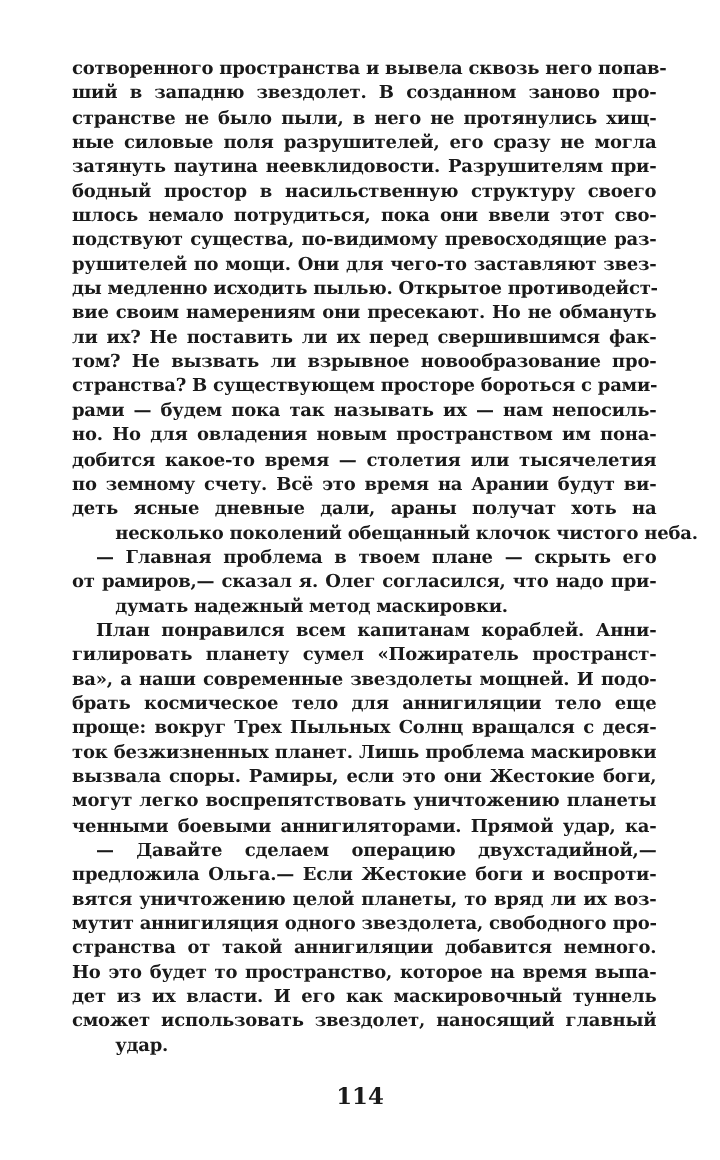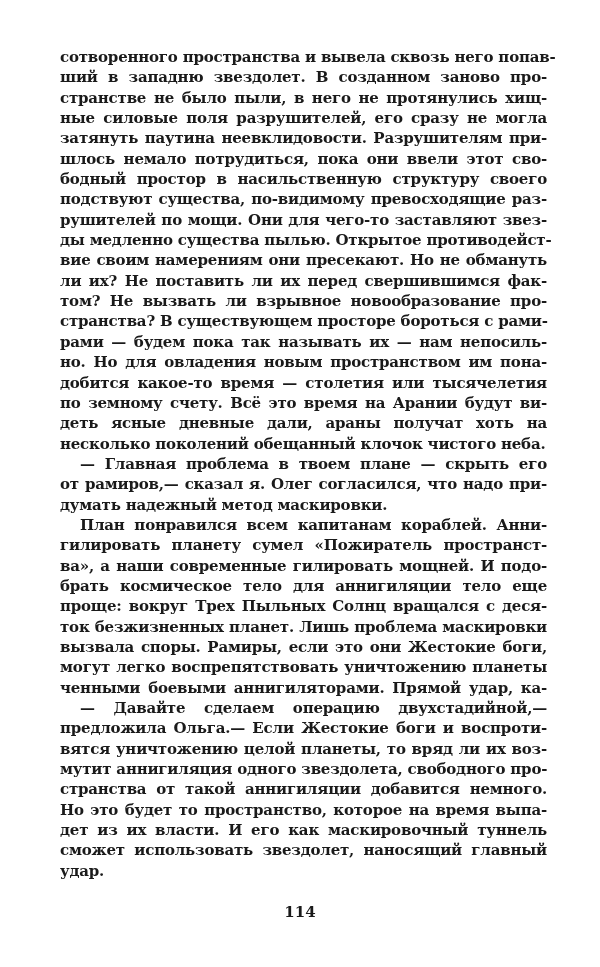--- a/index.html
+++ b/index.html
@@ -7,58 +7,58 @@
   .page {
     position:absolute; left:60px; top:47px; width:487px;
     font-family: "DejaVu Serif", "Liberation Serif", serif;
     font-size:15px; line-height:20.35px; color:#1a1a1a;
     font-weight:bold; letter-spacing:-0.2px;
   }
   .line {
     display:block; height:20.35px; white-space:nowrap;
     text-align:justify; text-align-last:justify;
   }
-  .line.last { text-align-last:left; }
+  .line.last { text-align-last:left;margin-left:36px; }
   .line.indent { padding-left:20px; }
   .pageno {
     position:absolute; left:0; right:0; top:903px; text-align:center;
     font-family: "DejaVu Serif", "Liberation Serif", serif;
-    font-size:15px; font-weight:bold; color:#1a1a1a;
+    font-size:19px; font-weight:bold; color:#1a1a1a;
   }
 </style>
 </head>
 <body>
 
 <div class="page" id="body">
     <span class="line">сотворенного пространства и вывела сквозь него попав-</span>
     <span class="line">ший в западню звездолет. В созданном заново про-</span>
     <span class="line">странстве не было пыли, в него не протянулись хищ-</span>
     <span class="line">ные силовые поля разрушителей, его сразу не могла</span>
     <span class="line">затянуть паутина неевклидовости. Разрушителям при-</span>
+    <span class="line">бодный простор в насильственную структуру своего</span>
     <span class="line">шлось немало потрудиться, пока они ввели этот сво-</span>
-    <span class="line">бодный простор в насильственную структуру своего</span>
     <span class="line">подствуют существа, по-видимому превосходящие раз-</span>
     <span class="line">рушителей по мощи. Они для чего-то заставляют звез-</span>
-    <span class="line">ды медленно существа пылью. Открытое противодейст-</span>
+    <span class="line">ды медленно исходить пылью. Открытое противодейст-</span>
     <span class="line">вие своим намерениям они пресекают. Но не обмануть</span>
     <span class="line">ли их? Не поставить ли их перед свершившимся фак-</span>
     <span class="line">том? Не вызвать ли взрывное новообразование про-</span>
     <span class="line">странства? В существующем просторе бороться с рами-</span>
     <span class="line">рами — будем пока так называть их — нам непосиль-</span>
     <span class="line">но. Но для овладения новым пространством им пона-</span>
     <span class="line">добится какое-то время — столетия или тысячелетия</span>
     <span class="line">по земному счету. Всё это время на Арании будут ви-</span>
     <span class="line">деть ясные дневные дали, араны получат хоть на</span>
     <span class="line last">несколько поколений обещанный клочок чистого неба.</span>
     <span class="line indent">— Главная проблема в твоем плане — скрыть его</span>
     <span class="line">от рамиров,— сказал я. Олег согласился, что надо при-</span>
     <span class="line last">думать надежный метод маскировки.</span>
     <span class="line indent">План понравился всем капитанам кораблей. Анни-</span>
     <span class="line">гилировать планету сумел «Пожиратель пространст-</span>
-    <span class="line">ва», а наши современные гилировать мощней. И подо-</span>
+    <span class="line">ва», а наши современные звездолеты мощней. И подо-</span>
     <span class="line">брать космическое тело для аннигиляции тело еще</span>
     <span class="line">проще: вокруг Трех Пыльных Солнц вращался с деся-</span>
     <span class="line">ток безжизненных планет. Лишь проблема маскировки</span>
     <span class="line">вызвала споры. Рамиры, если это они Жестокие боги,</span>
     <span class="line">могут легко воспрепятствовать уничтожению планеты</span>
     <span class="line">ченными боевыми аннигиляторами. Прямой удар, ка-</span>
     <span class="line indent">— Давайте сделаем операцию двухстадийной,—</span>
     <span class="line">предложила Ольга.— Если Жестокие боги и воспроти-</span>
     <span class="line">вятся уничтожению целой планеты, то вряд ли их воз-</span>
     <span class="line">мутит аннигиляция одного звездолета, свободного про-</span>

